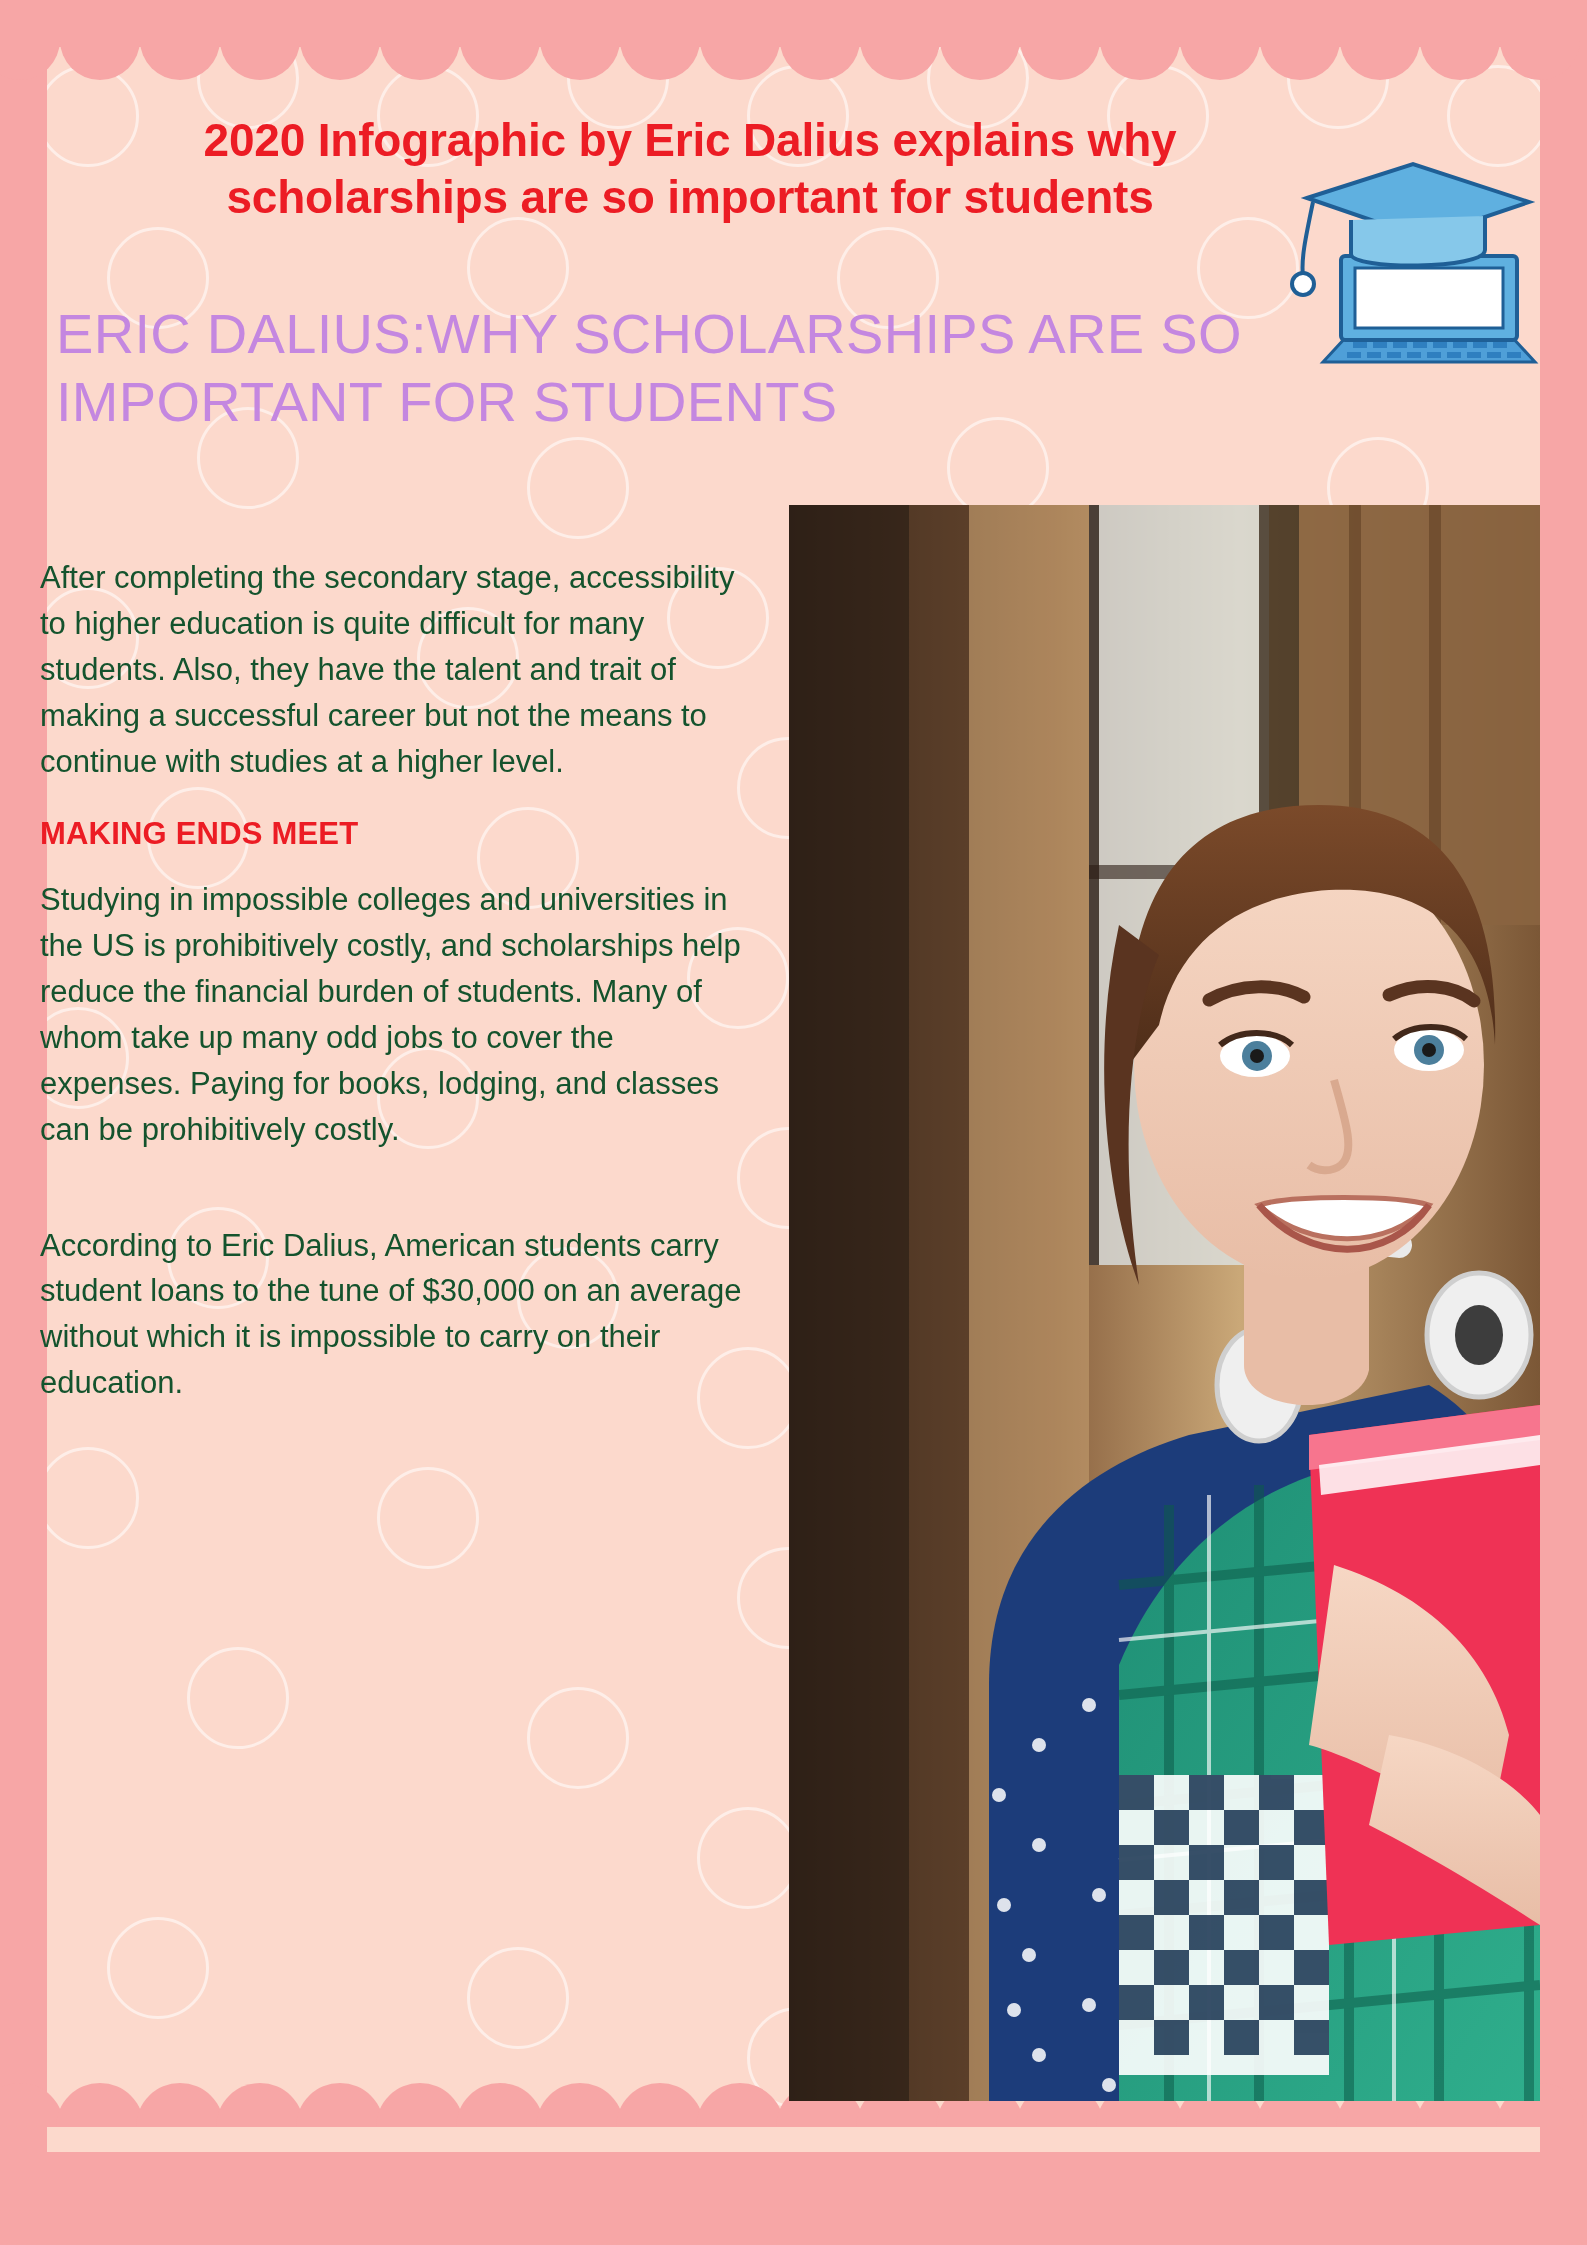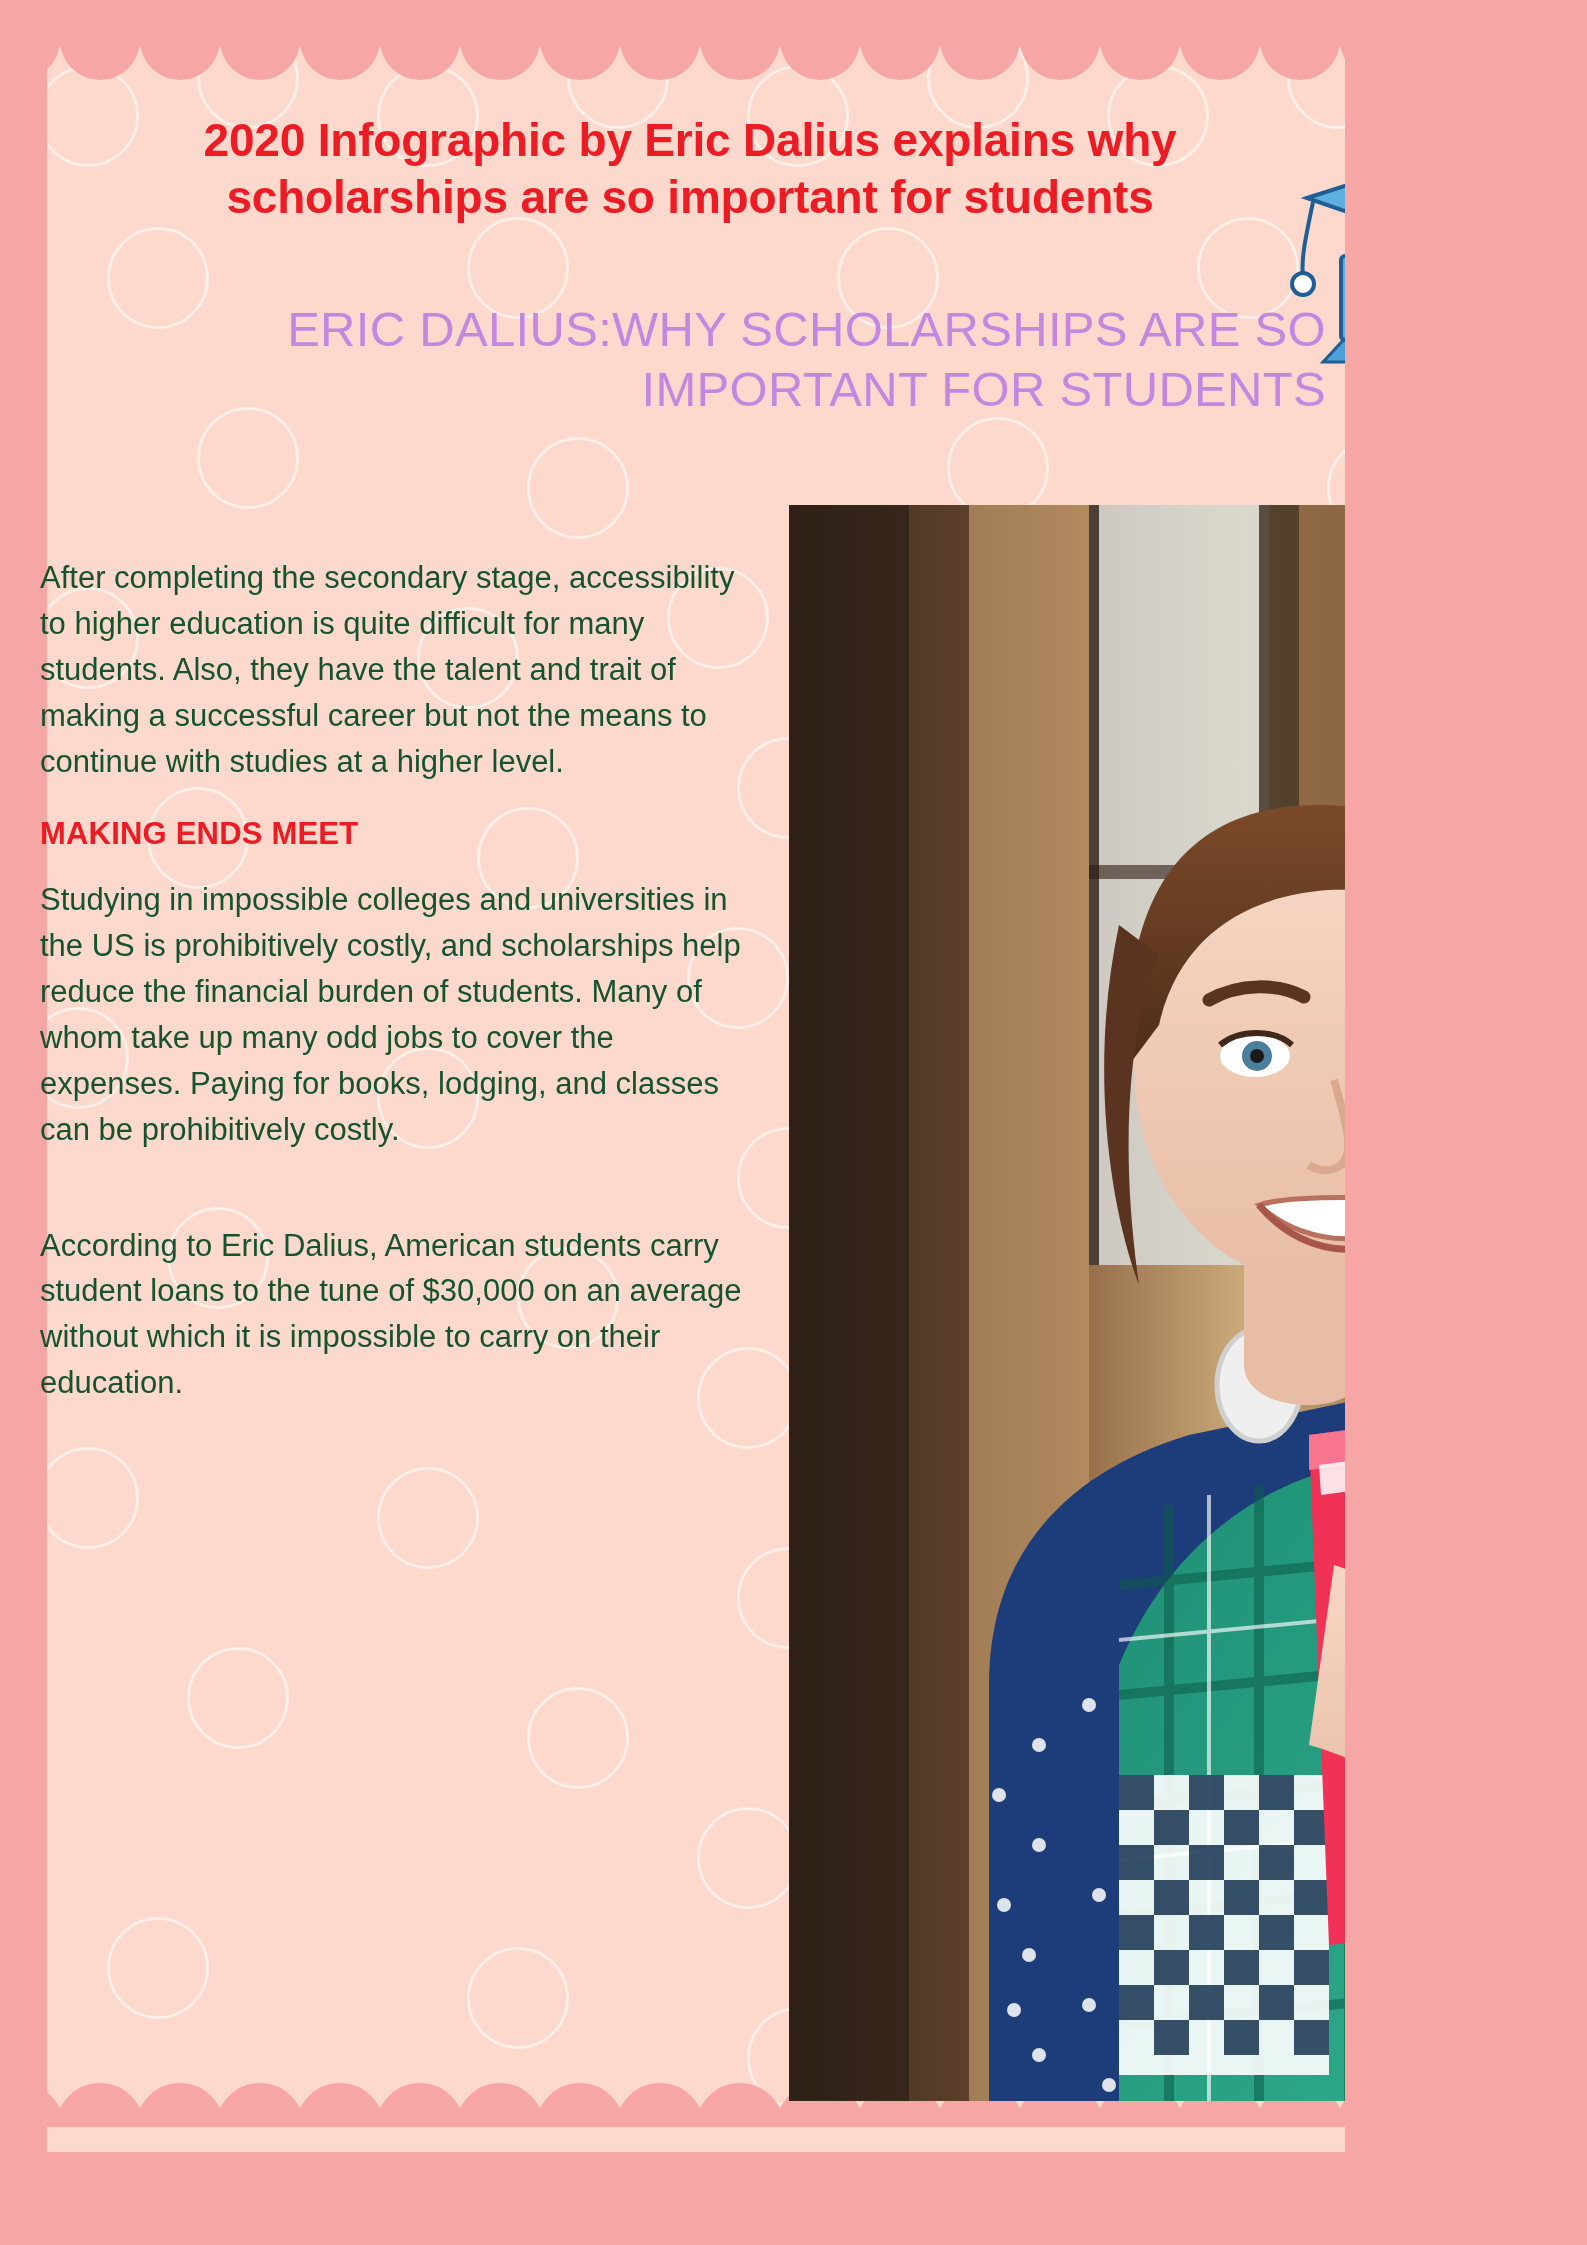--- a/index.html
+++ b/index.html
@@ -12,21 +12,21 @@
     background: #f7a6a6;
     font-family: "Liberation Sans", sans-serif;
     overflow: hidden;
     position: relative;
   }
 
   
   .page {
     position: absolute;
     left: 0; top: 0;
-    width: 1345px;
+    width: 1587px;
     height: 2245px;
     background: #f7a6a6;
     overflow: hidden;
   }
 
   
   .panel {
     position: absolute;
     left: 47px;
     top: 47px;
@@ -76,23 +76,23 @@
     line-height: 1.23;
     letter-spacing: -0.2px;
     z-index: 10;
   }
 
   .title-sub {
     position: absolute;
     left: 56px;
     top: 300px;
     width: 1270px;
-    text-align: right;
+    text-align: left;
     color: #c487e0;
-    font-size: 49px;
+    font-size: 56px;
     font-weight: normal;
     line-height: 1.22;
     letter-spacing: 0.3px;
     z-index: 10;
   }
 
   
   .grad-graphic {
     position: absolute;
     left: 1285px;

